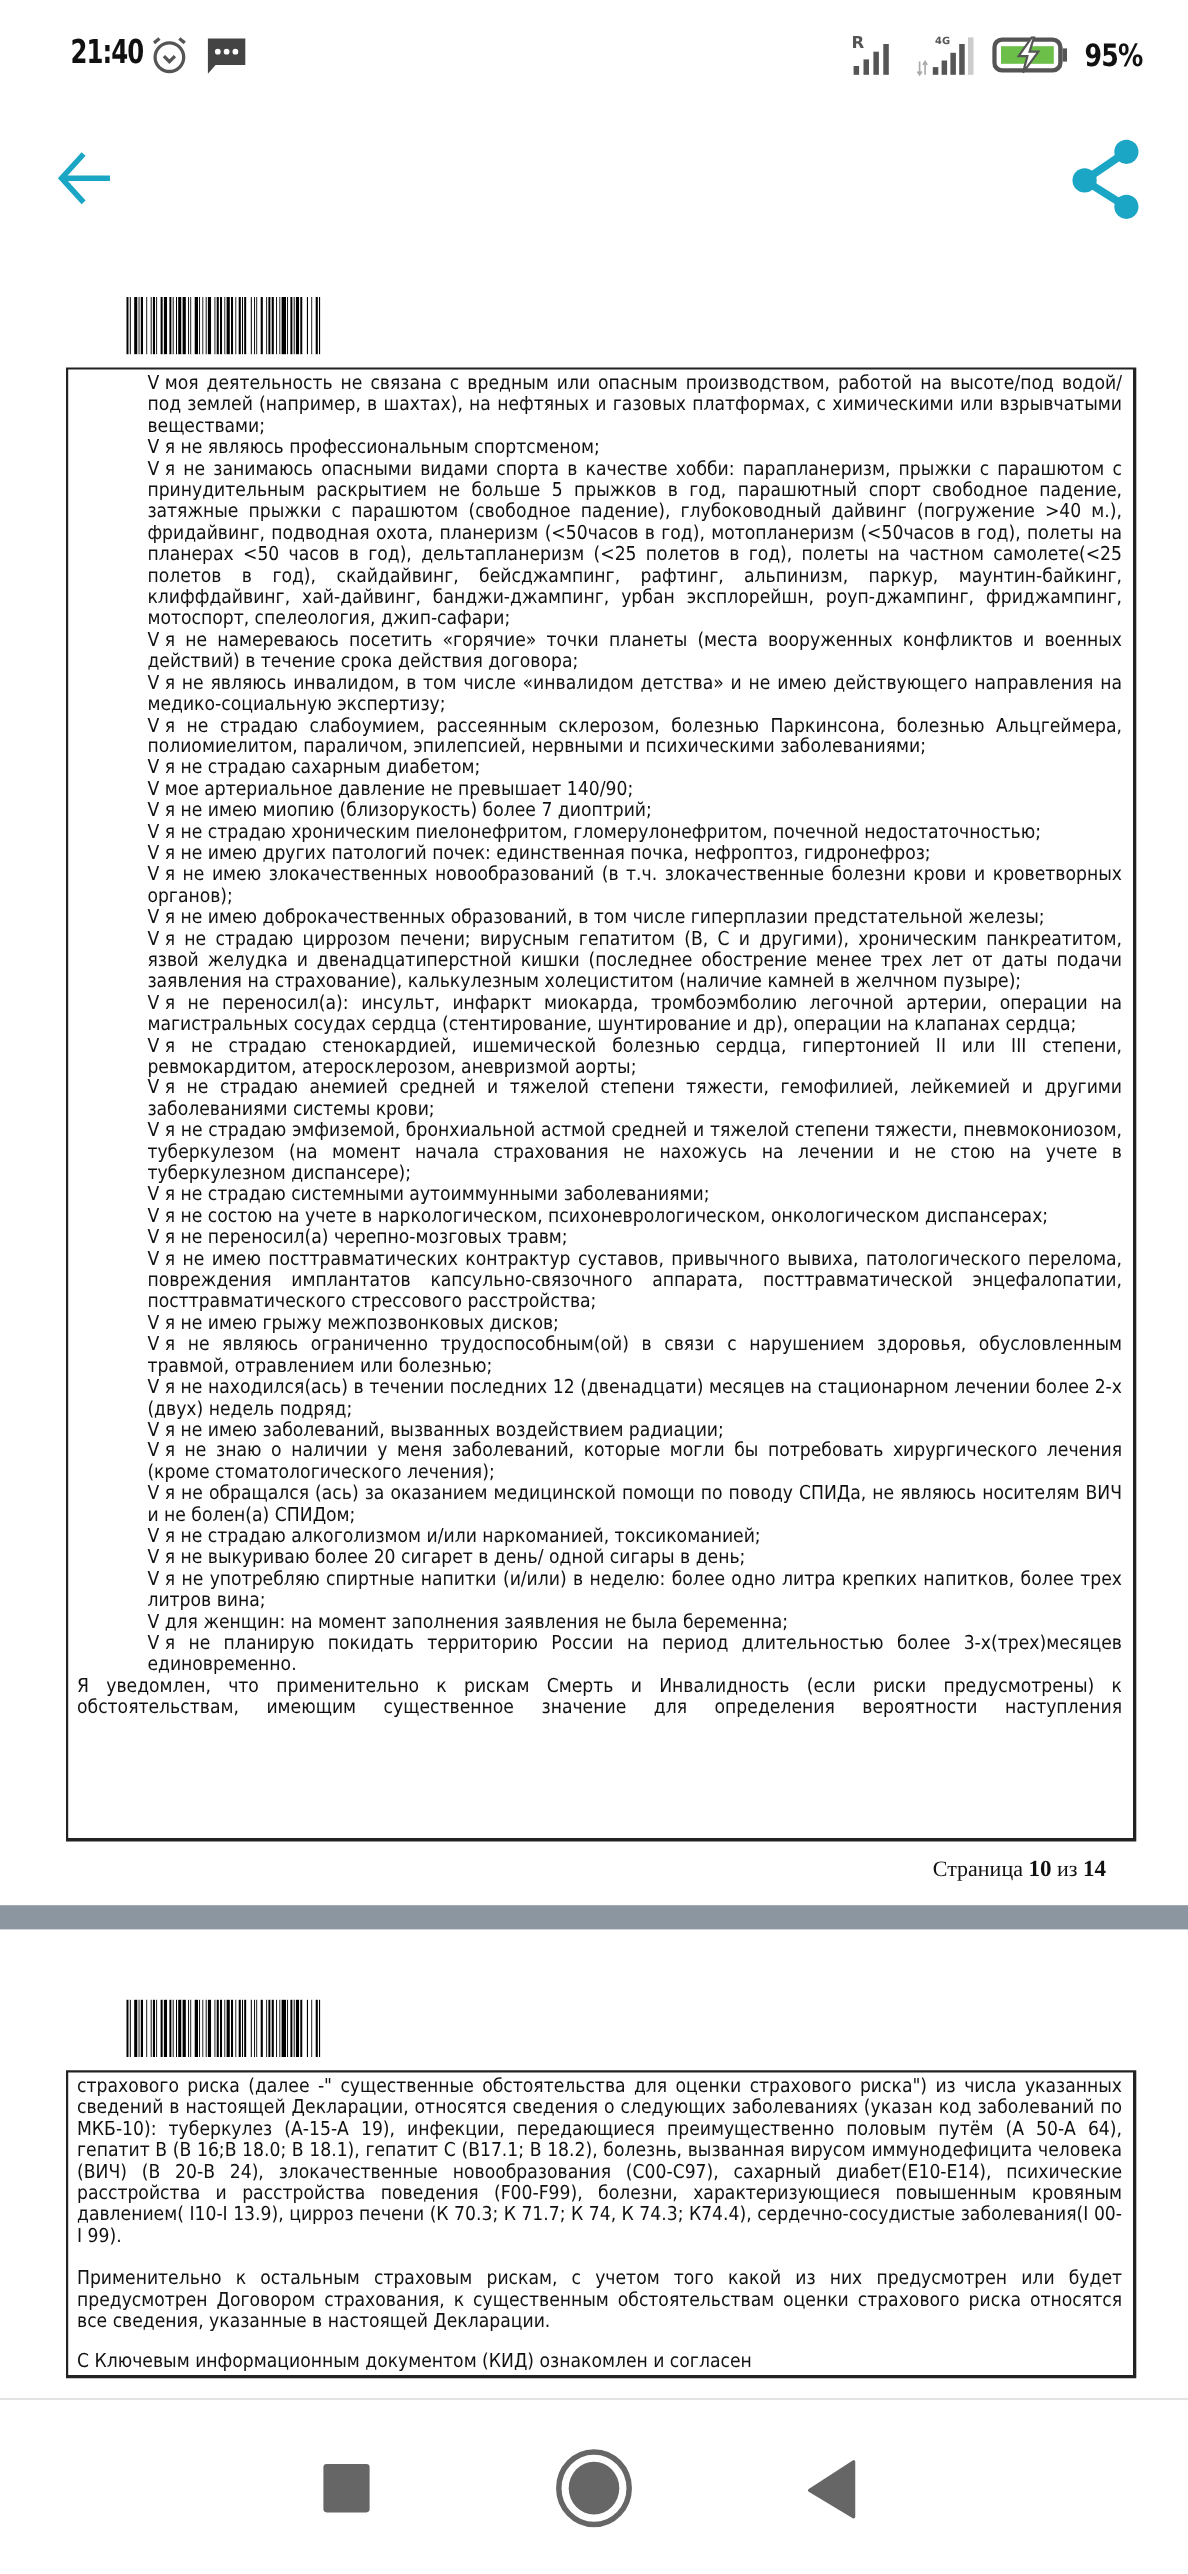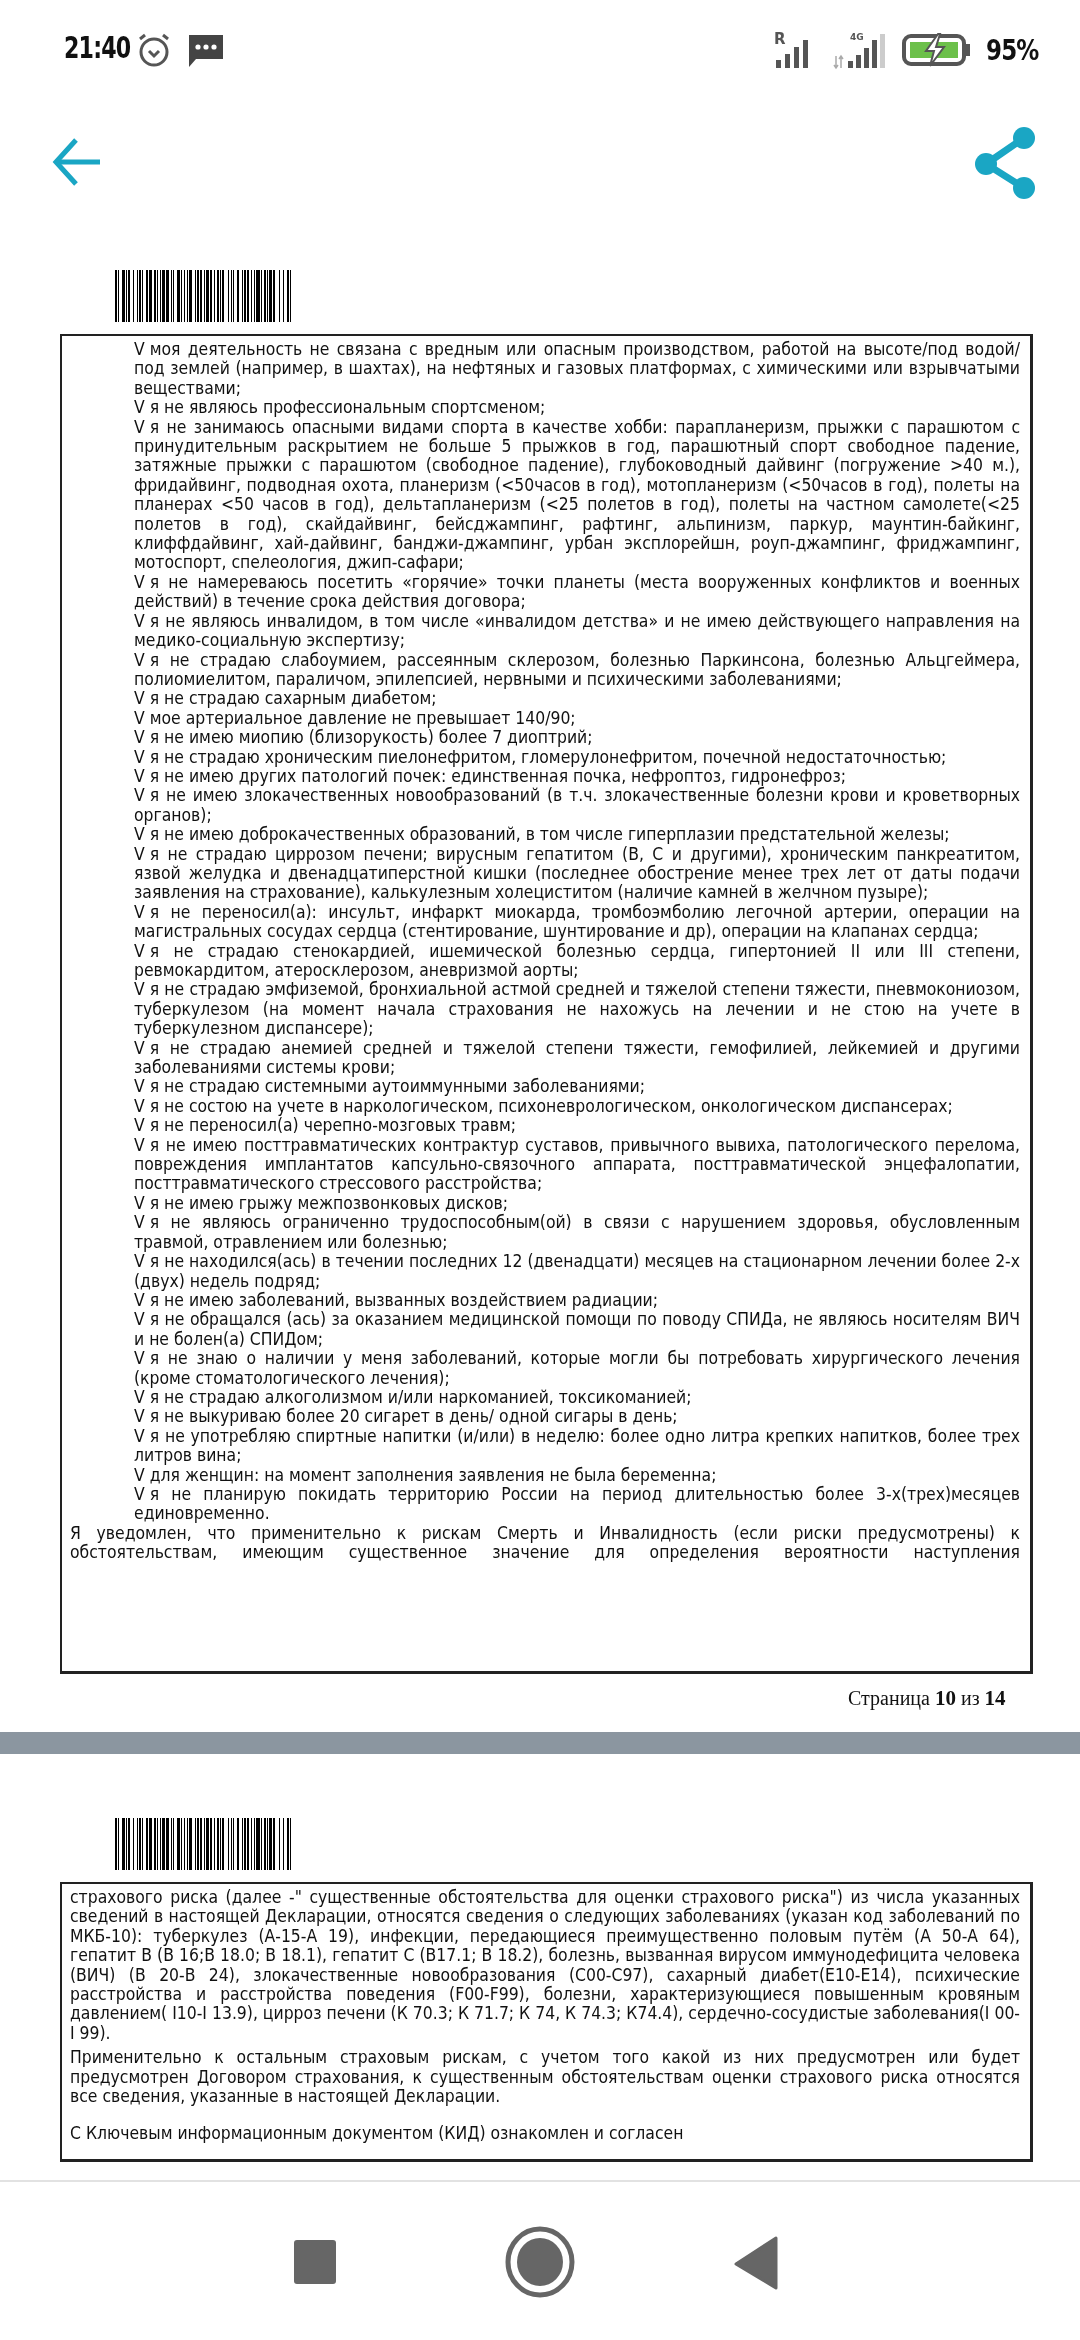--- a/index.html
+++ b/index.html
@@ -218,32 +218,32 @@
       <div class="item"><span class="v">V</span><span>я не страдаю сахарным диабетом;</span></div>
       <div class="item"><span class="v">V</span><span>мое артериальное давление не превышает 140/90;</span></div>
       <div class="item"><span class="v">V</span><span>я не имею миопию (близорукость) более 7 диоптрий;</span></div>
       <div class="item"><span class="v">V</span><span>я не страдаю хроническим пиелонефритом, гломерулонефритом, почечной недостаточностью;</span></div>
       <div class="item"><span class="v">V</span><span>я не имею других патологий почек: единственная почка, нефроптоз, гидронефроз;</span></div>
       <div class="item"><span class="v">V</span><span>я не имею злокачественных новообразований (в т.ч. злокачественные болезни крови и кроветворных органов);</span></div>
       <div class="item"><span class="v">V</span><span>я не имею доброкачественных образований, в том числе гиперплазии предстательной железы;</span></div>
       <div class="item"><span class="v">V</span><span>я не страдаю циррозом печени; вирусным гепатитом (В, С и другими), хроническим панкреатитом, язвой желудка и двенадцатиперстной кишки (последнее обострение менее трех лет от даты подачи заявления на страхование), калькулезным холециститом (наличие камней в желчном пузыре);</span></div>
       <div class="item"><span class="v">V</span><span>я не переносил(а): инсульт, инфаркт миокарда, тромбоэмболию легочной артерии, операции на магистральных сосудах сердца (стентирование, шунтирование и др), операции на клапанах сердца;</span></div>
       <div class="item"><span class="v">V</span><span>я не страдаю стенокардией, ишемической болезнью сердца, гипертонией II или III степени, ревмокардитом, атеросклерозом, аневризмой аорты;</span></div>
+      <div class="item"><span class="v">V</span><span>я не страдаю анемией средней и тяжелой степени тяжести, гемофилией, лейкемией и другими заболеваниями системы крови;</span></div>
       <div class="item"><span class="v">V</span><span>я не страдаю эмфиземой, бронхиальной астмой средней и тяжелой степени тяжести, пневмокониозом, туберкулезом (на момент начала страхования не нахожусь на лечении и не стою на учете в туберкулезном диспансере);</span></div>
-      <div class="item"><span class="v">V</span><span>я не страдаю анемией средней и тяжелой степени тяжести, гемофилией, лейкемией и другими заболеваниями системы крови;</span></div>
       <div class="item"><span class="v">V</span><span>я не страдаю системными аутоиммунными заболеваниями;</span></div>
       <div class="item"><span class="v">V</span><span>я не состою на учете в наркологическом, психоневрологическом, онкологическом диспансерах;</span></div>
       <div class="item"><span class="v">V</span><span>я не переносил(а) черепно-мозговых травм;</span></div>
       <div class="item"><span class="v">V</span><span>я не имею посттравматических контрактур суставов, привычного вывиха, патологического перелома, повреждения имплантатов капсульно-связочного аппарата, посттравматической энцефалопатии, посттравматического стрессового расстройства;</span></div>
       <div class="item"><span class="v">V</span><span>я не имею грыжу межпозвонковых дисков;</span></div>
       <div class="item"><span class="v">V</span><span>я не являюсь ограниченно трудоспособным(ой) в связи с нарушением здоровья, обусловленным травмой, отравлением или болезнью;</span></div>
       <div class="item"><span class="v">V</span><span>я не находился(ась) в течении последних 12 (двенадцати) месяцев на стационарном лечении более 2-х (двух) недель подряд;</span></div>
       <div class="item"><span class="v">V</span><span>я не имею заболеваний, вызванных воздействием радиации;</span></div>
+      <div class="item"><span class="v">V</span><span>я не знаю о наличии у меня заболеваний, которые могли бы потребовать хирургического лечения (кроме стоматологического лечения);</span></div>
       <div class="item"><span class="v">V</span><span>я не обращался (ась) за оказанием медицинской помощи по поводу СПИДа, не являюсь носителям ВИЧ и не болен(а) СПИДом;</span></div>
-      <div class="item"><span class="v">V</span><span>я не знаю о наличии у меня заболеваний, которые могли бы потребовать хирургического лечения (кроме стоматологического лечения);</span></div>
       <div class="item"><span class="v">V</span><span>я не страдаю алкоголизмом и/или наркоманией, токсикоманией;</span></div>
       <div class="item"><span class="v">V</span><span>я не выкуриваю более 20 сигарет в день/ одной сигары в день;</span></div>
       <div class="item"><span class="v">V</span><span>я не употребляю спиртные напитки (и/или) в неделю: более одно литра крепких напитков, более трех литров вина;</span></div>
       <div class="item"><span class="v">V</span><span>для женщин: на момент заполнения заявления не была беременна;</span></div>
       <div class="item"><span class="v">V</span><span>я не планирую покидать территорию России на период длительностью более 3-х(трех)месяцев единовременно.</span></div>
       <div class="para justify-last">Я уведомлен, что применительно к рискам Смерть и Инвалидность (если риски предусмотрены) к обстоятельствам, имеющим существенное значение для определения вероятности наступления</div>
     </div>
 </div>
 
 <div class="page-label">
@@ -357,21 +357,21 @@
     <span style="width: 1.1px; background: rgb(0, 0, 0);"></span>
     <span style="width: 3.3px; background: rgb(255, 255, 255);"></span>
     <span style="width: 2.2px; background: rgb(0, 0, 0);"></span>
     <span style="width: 1.1px; background: rgb(255, 255, 255);"></span>
     <span style="width: 1.1px; background: rgb(0, 0, 0);"></span>
   </div>
 
 <div class="doc-box" style="top:1882px; height:280px;">
   <div class="inner doc-text" style="top:4px;">
     <div class="para">страхового риска (далее -" существенные обстоятельства для оценки страхового риска") из числа указанных сведений в настоящей Декларации, относятся сведения о следующих заболеваниях (указан код заболеваний по МКБ-10): туберкулез (А-15-А 19), инфекции, передающиеся преимущественно половым путём (А 50-А 64), гепатит В (В 16;В 18.0; В 18.1), гепатит С (В17.1; В 18.2), болезнь, вызванная вирусом иммунодефицита человека (ВИЧ) (В 20-В 24), злокачественные новообразования (С00-С97), сахарный диабет(Е10-Е14), психические расстройства и расстройства поведения (F00-F99), болезни, характеризующиеся повышенным кровяным давлением( I10-I 13.9), цирроз печени (К 70.3; К 71.7; К 74, К 74.3; К74.4), сердечно-сосудистые заболевания(I 00-I 99).</div>
-    <div class="para" style="margin-top:5px;">Применительно к остальным страховым рискам, с учетом того какой из них предусмотрен или будет предусмотрен Договором страхования, к существенным обстоятельствам оценки страхового риска относятся все сведения, указанные в настоящей Декларации.</div>
+    <div class="para" style="margin-top:19px;">Применительно к остальным страховым рискам, с учетом того какой из них предусмотрен или будет предусмотрен Договором страхования, к существенным обстоятельствам оценки страхового риска относятся все сведения, указанные в настоящей Декларации.</div>
     <div class="para" style="margin-top:18px;">С Ключевым информационным документом (КИД) ознакомлен и согласен</div>
   </div>
 </div>
 
 <div class="navbar-line"></div>
 <div class="navbar">
   <div class="nav-btn" style="left:292px; top:56px;">
     <svg width="46" height="48" viewBox="0 0 46 48">
       <rect x="2" y="2" width="42" height="44" rx="3" fill="#666"></rect>
     </svg>

